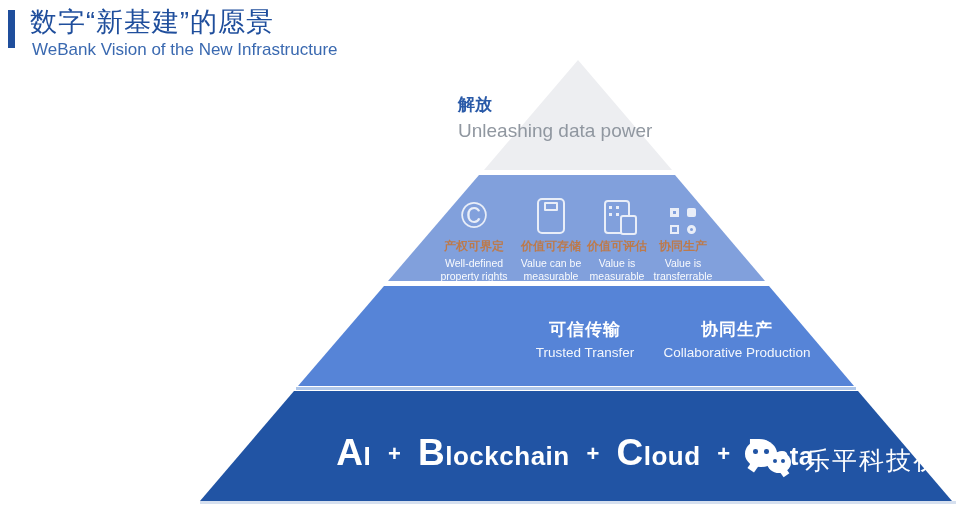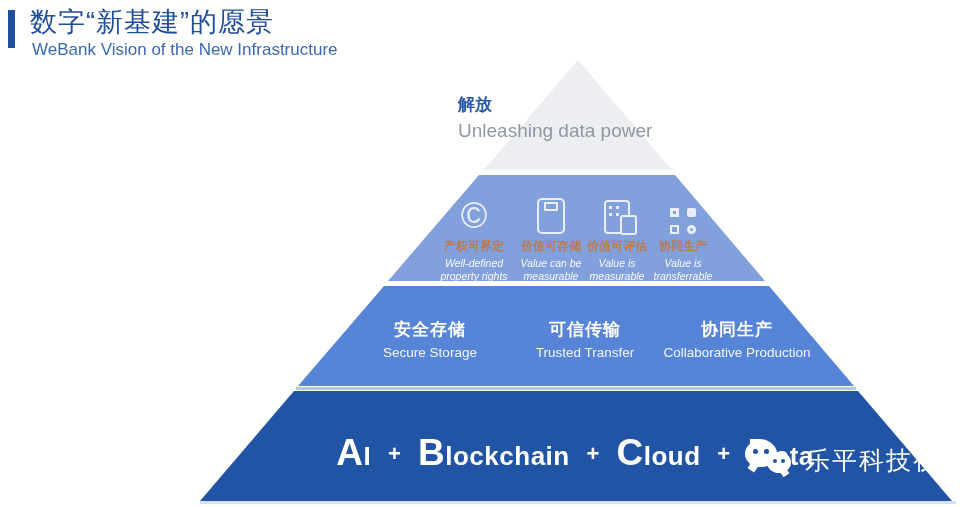--- a/index.html
+++ b/index.html
@@ -22,21 +22,21 @@
   .tier-sep{position:absolute;left:96px;top:327px;width:560px;height:3px;background:#aec6e9;}
   .base-line{position:absolute;left:200px;top:501px;width:756px;height:3px;background:#d6e0ef;}
   
   .t1-block{position:absolute;left:378px;top:34px;transform:translateX(-50%);width:240px;}
   .t1-cn{font-size:17px;font-weight:bold;color:#2a5aa8;line-height:21px;}
   .t1-en{font-size:19px;color:#9097a0;margin-top:5px;}
   
   .t2-col{position:absolute;top:128px;width:90px;text-align:center;transform:translateX(-50%);}
   .t2-icon-box{height:46px;display:flex;align-items:flex-end;justify-content:center;}
   .t2-cn{font-size:12px;font-weight:bold;color:#bc7a4c;margin-top:4px;white-space:nowrap;}
-  .t2-en{font-size:10.5px;color:rgba(255,255,255,0.95);line-height:13px;margin-top:2px;font-style:italic;}
+  .t2-en{font-size:10.5px;color:rgba(255,255,255,0.95);line-height:13px;margin-top:2px;}
   
   .ic-copyright{font-size:36px;line-height:36px;color:#e9eef8;font-weight:normal;}
   .ic-storage{width:24px;height:32px;border:2.5px solid #e9eef8;border-radius:5px;position:relative;}
   .ic-storage .slot{position:absolute;left:50%;top:2px;transform:translateX(-50%);width:10px;height:5px;border:2px solid #e9eef8;border-radius:1px;}
   .ic-calc{width:22px;height:30px;border:2.5px solid #e9eef8;border-radius:4px;position:relative;}
   .ic-calc .dot{position:absolute;width:3px;height:3px;background:#e9eef8;}
   .ic-calc .d1{left:3px;top:4px;} .ic-calc .d2{left:10px;top:4px;}
   .ic-calc .d3{left:3px;top:11px;} .ic-calc .d4{left:10px;top:11px;}
   .ic-calc .mini{position:absolute;right:-9px;bottom:-3px;width:13px;height:16px;background:#81a0dc;border:2px solid #e9eef8;border-radius:3px;}
   .ic-grid{width:26px;height:26px;position:relative;}
@@ -137,24 +137,20 @@
           <span class="q q4"></span>
       </span>
     </div>
     <div class="t2-cn">协同生产</div>
     <div class="t2-en">
       <div>Value is</div>
       <div>transferrable</div>
     </div>
   </div>
 
-  <div class="t3-label" style="left:230px;">
-    <div class="t3-cn">安全存储</div>
-    <div class="t3-en">Secure Storage</div>
-  </div>
   <div class="t3-label" style="left:385px;">
     <div class="t3-cn">可信传输</div>
     <div class="t3-en">Trusted Transfer</div>
   </div>
   <div class="t3-label" style="left:537px;">
     <div class="t3-cn">协同生产</div>
     <div class="t3-en">Collaborative Production</div>
   </div>
 
   <div class="formula">

